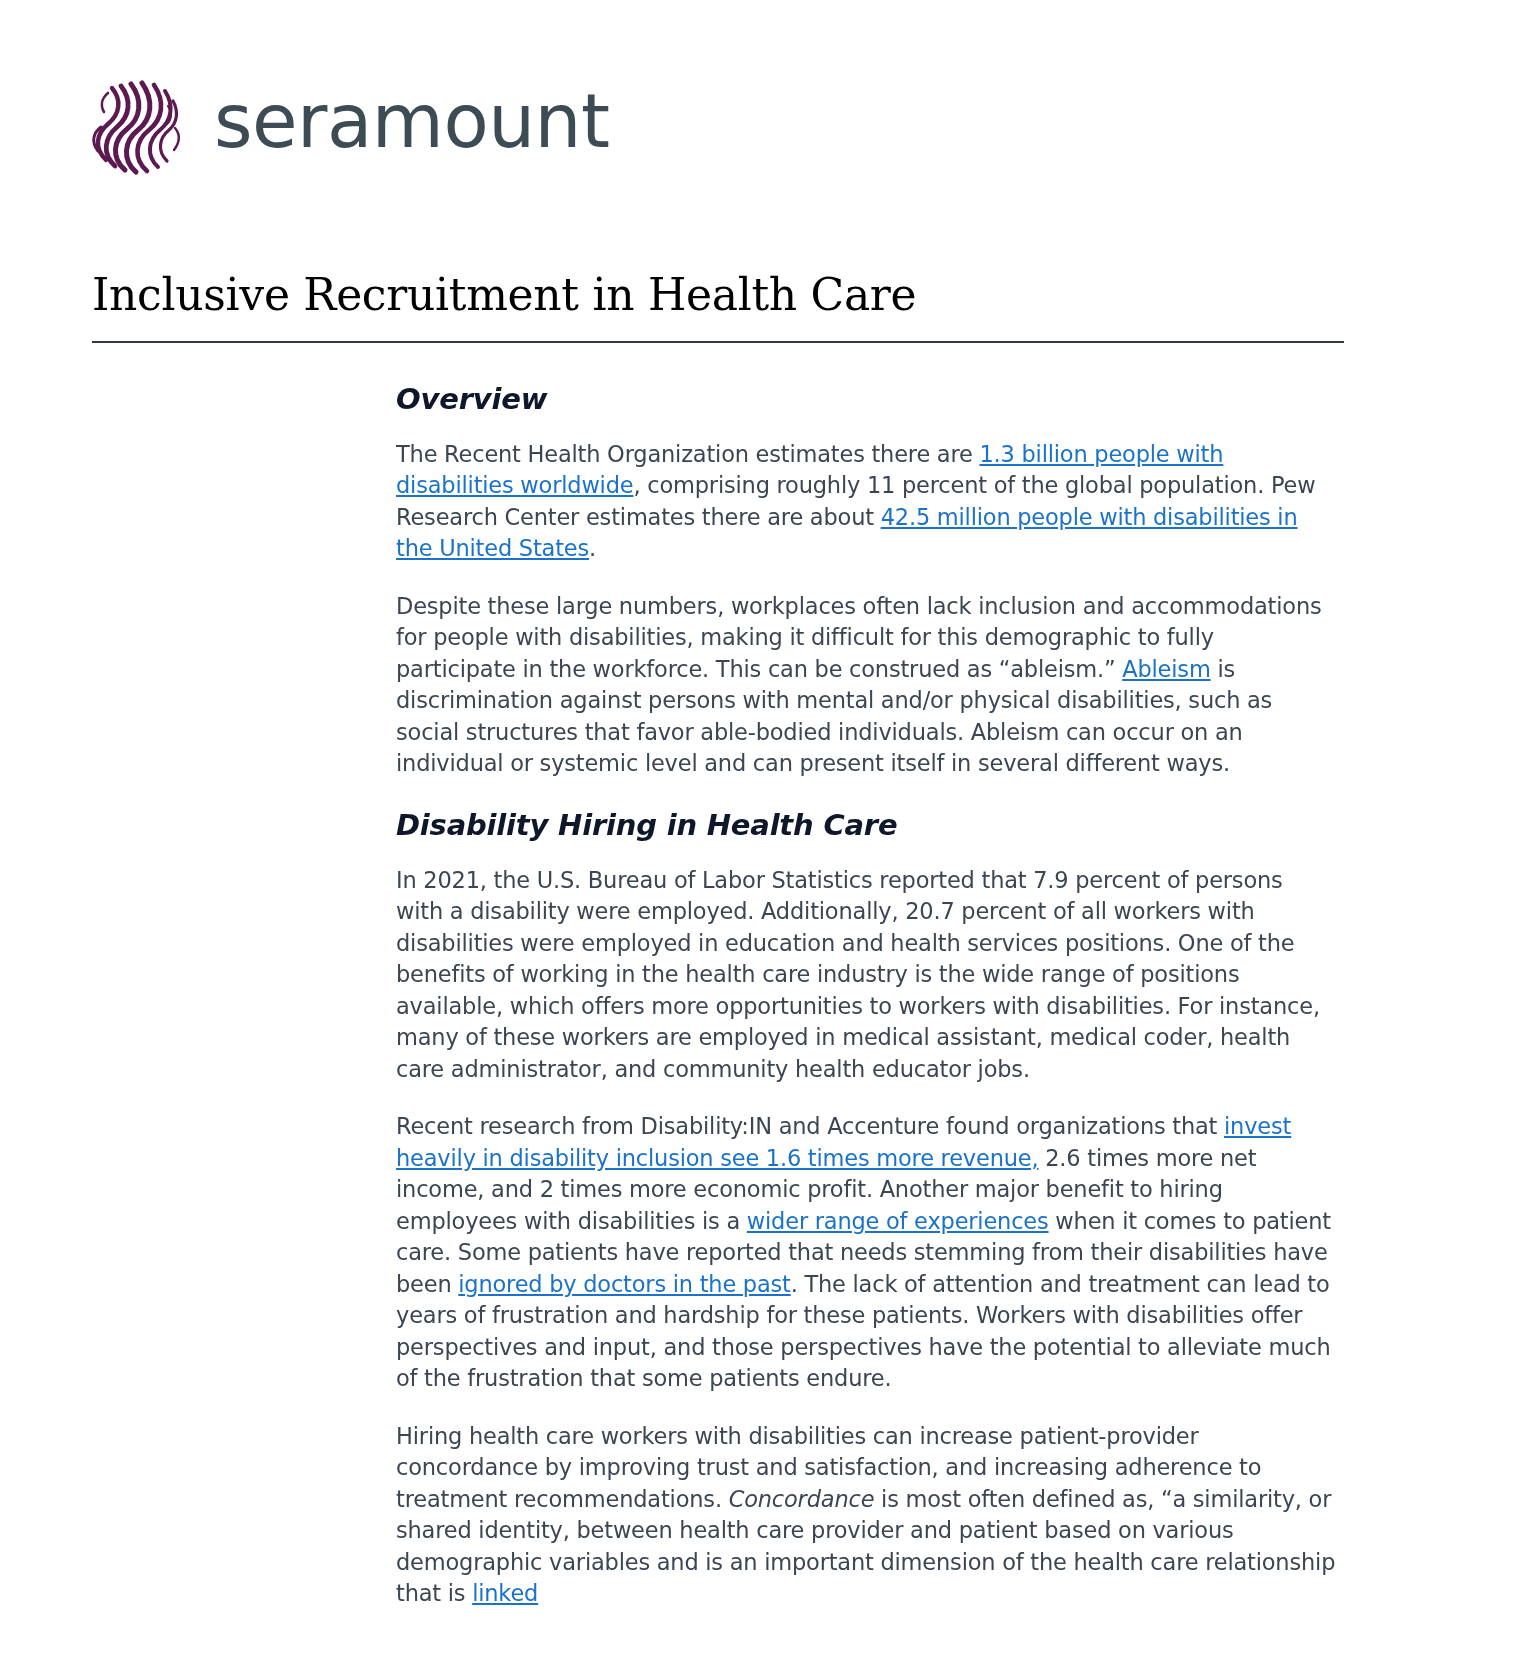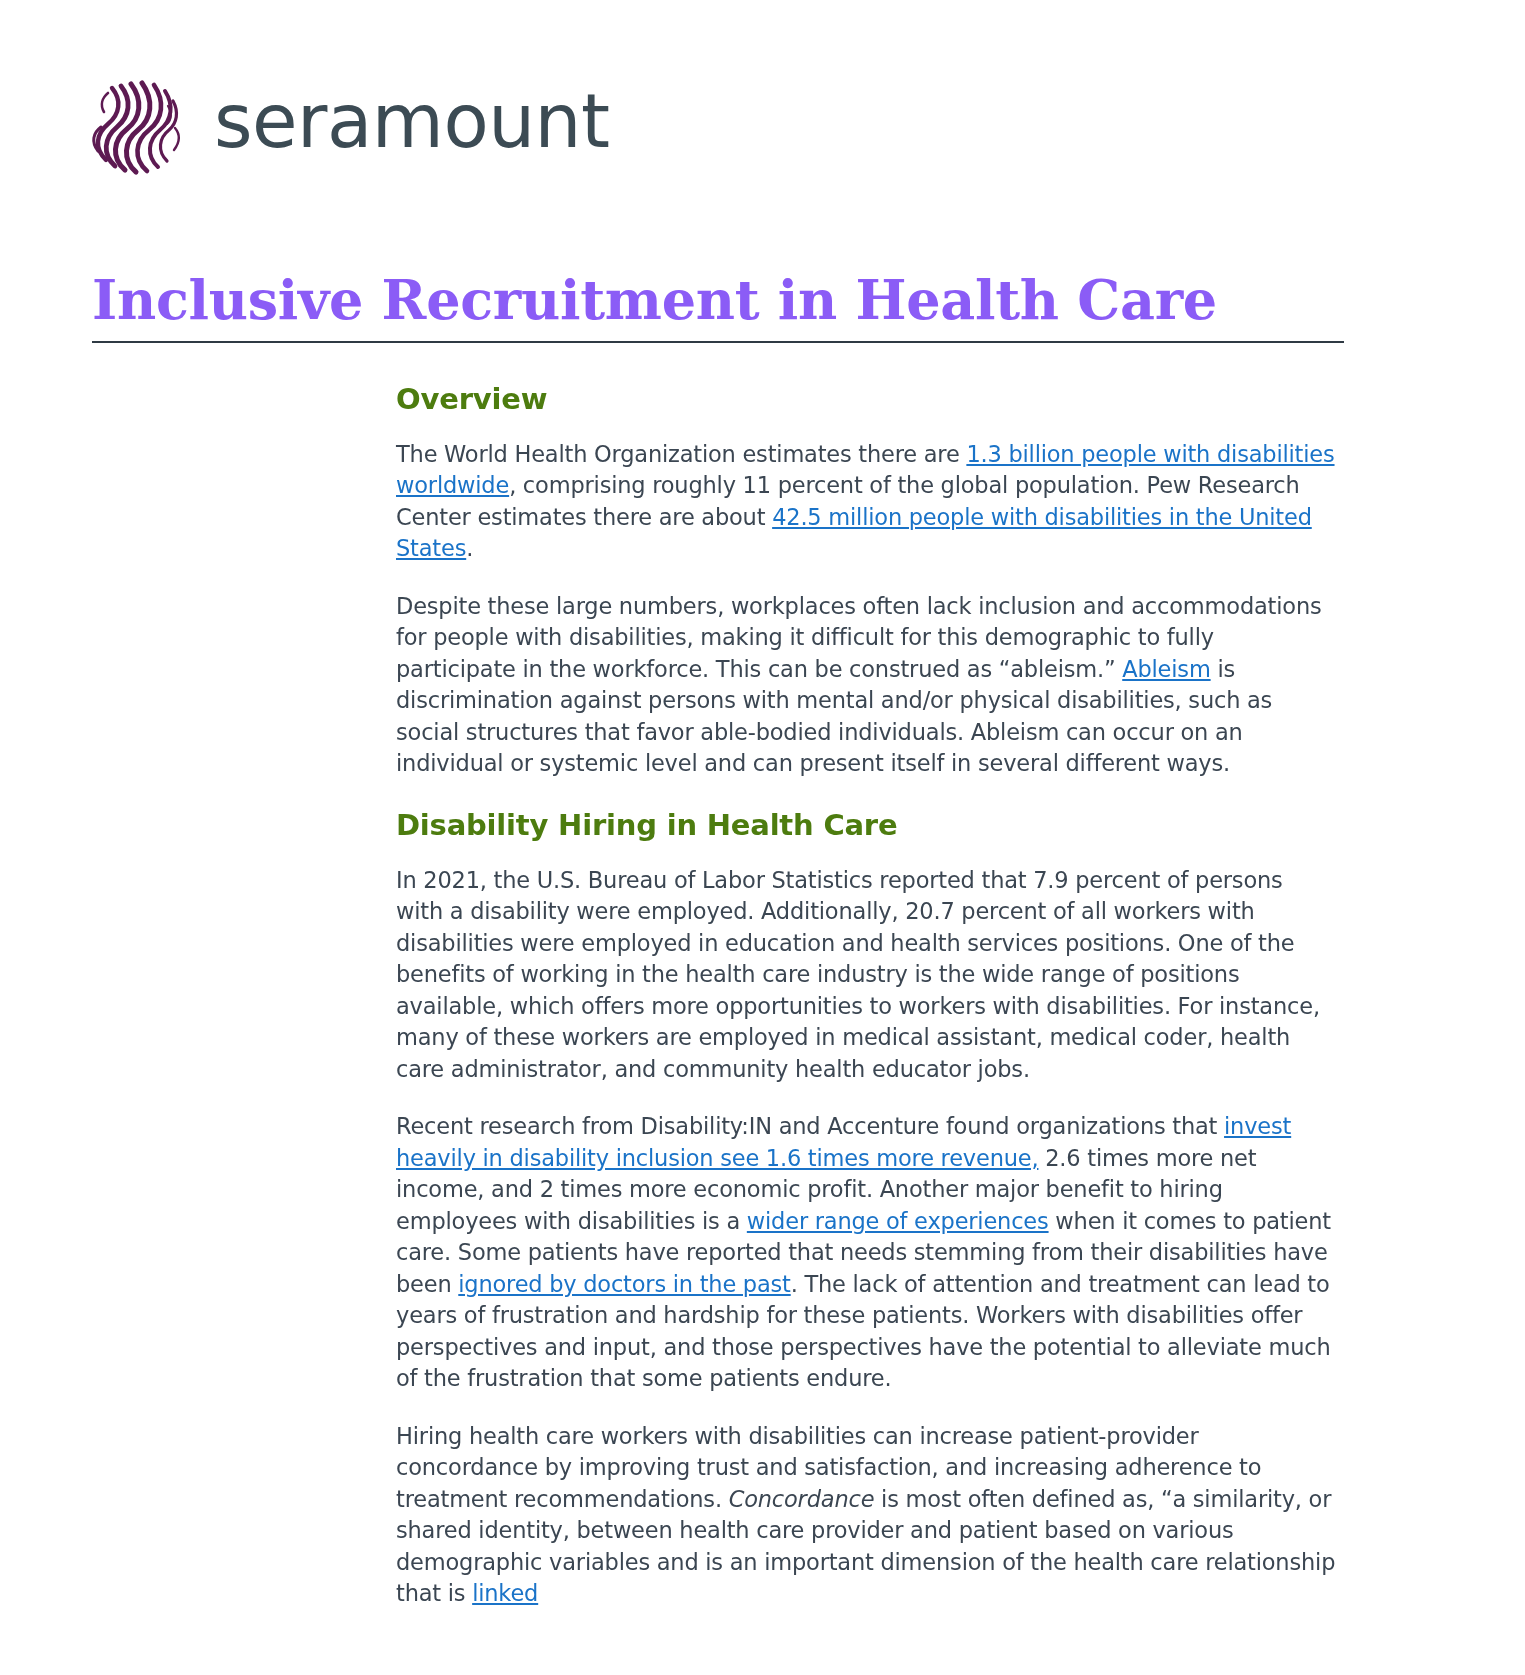--- a/index.html
+++ b/index.html
@@ -50,24 +50,24 @@
   }
 
   
   .doc-title {
     position: absolute;
     left: 92px;
     top: 270px;
     width: 1270px;
     margin: 0;
     font-family: "DejaVu Serif", serif;
-    font-weight: 700;
-    font-size: 54px;
+    font-weight: 400;
+    font-size: 44px;
     line-height: 1.12;
-    color: #8b5cf6;
+    color: #000000;
     letter-spacing: -0.3px;
     white-space: nowrap;
   }
   .title-rule {
     position: absolute;
     left: 92px;
     top: 341px;
     width: 1252px;
     height: 0;
     border: 0;
@@ -82,22 +82,23 @@
     top: 382px;
     width: 940px;
   }
 
   h2.section-heading {
     margin: 0 0 22px 0;
     font-family: "DejaVu Sans", sans-serif;
     font-weight: 700;
     font-size: 29px;
     line-height: 1.2;
-    color: #4d7c0f;
+    color: #0f172a;
     letter-spacing: -0.2px;
+    font-style: italic;
   }
   h2.section-heading.spaced-top {
     margin-top: 28px;
   }
 
   p.body-text {
     margin: 0 0 26px 0;
     font-family: "DejaVu Sans", sans-serif;
     font-size: 22.5px;
     line-height: 31.5px;
@@ -144,21 +145,21 @@
   </div>
 
   <h1 class="doc-title">Inclusive Recruitment in Health Care</h1>
   <hr class="title-rule">
 
   <div class="content">
 
     <h2 class="section-heading">Overview</h2>
 
     <p class="body-text">
-      <span>The World Health Organization estimates there are </span><a class="doclink" href="#">1.3 billion people with disabilities worldwide</a><span>, comprising roughly 11 percent of the global population. Pew Research Center estimates there are about </span><a class="doclink" href="#">42.5 million people with disabilities in the United States</a><span>.</span>
+      <span>The Recent Health Organization estimates there are </span><a class="doclink" href="#">1.3 billion people with disabilities worldwide</a><span>, comprising roughly 11 percent of the global population. Pew Research Center estimates there are about </span><a class="doclink" href="#">42.5 million people with disabilities in the United States</a><span>.</span>
     </p>
 
     <p class="body-text">
       <span>Despite these large numbers, workplaces often lack inclusion and accommodations for people with disabilities, making it difficult for this demographic to fully participate in the workforce. This can be construed as “ableism.” </span><a class="doclink" href="#">Ableism</a><span> is discrimination against persons with mental and/or physical disabilities, such as social structures that favor able-bodied individuals. Ableism can occur on an individual or systemic level and can present itself in several different ways.</span>
     </p>
 
     <h2 class="section-heading spaced-top">Disability Hiring in Health Care</h2>
 
     <p class="body-text">
       <span>In 2021, the U.S. Bureau of Labor Statistics reported that 7.9 percent of persons with a disability were employed. Additionally, 20.7 percent of all workers with disabilities were employed in education and health services positions. One of the benefits of working in the health care industry is the wide range of positions available, which offers more opportunities to workers with disabilities. For instance, many of these workers are employed in medical assistant, medical coder, health care administrator, and community health educator jobs.</span>

